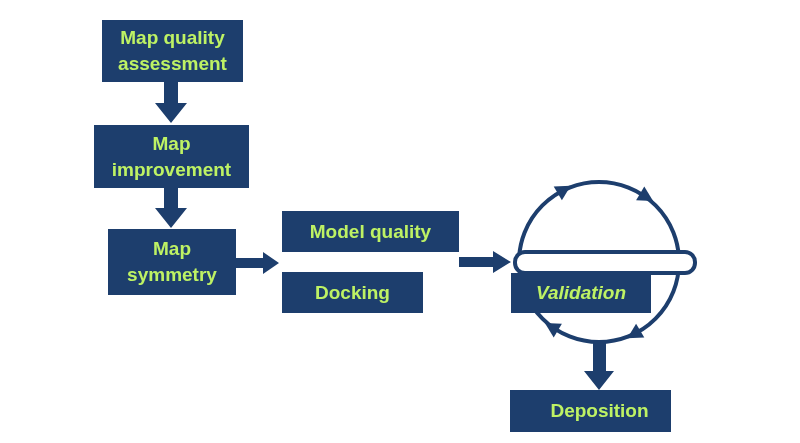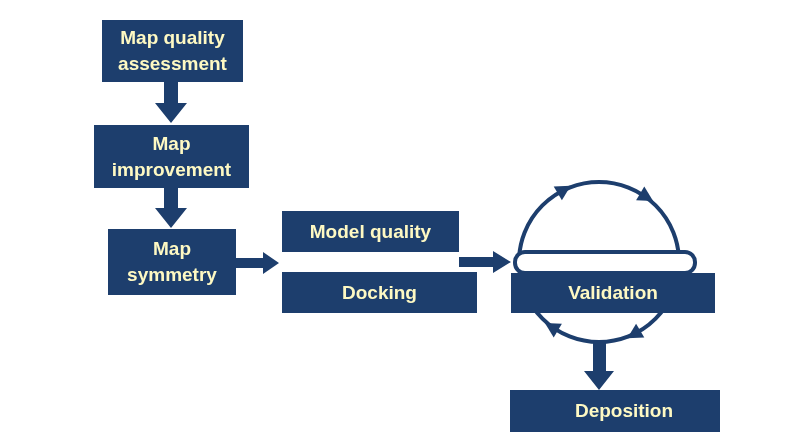--- a/index.html
+++ b/index.html
@@ -18,39 +18,39 @@
   #arrow-layer {
     position: absolute;
     left: 0;
     top: 0;
     width: 800px;
     height: 443px;
   }
   .node {
     position: absolute;
     background: #1d3e6d;
-    color: #fef9c3;
+    color: #bef264;
     display: flex;
     align-items: center;
     justify-content: center;
     text-align: center;
     font-size: 19px;
     font-weight: bold;
     line-height: 26px;
     padding: 0 10px;
     box-sizing: border-box;
   }
   #node-map-quality      { left: 102px; top: 20px;  width: 141px; height: 62px; }
   #node-map-improvement  { left: 94px;  top: 125px; width: 155px; height: 63px; }
   #node-map-symmetry     { left: 108px; top: 229px; width: 128px; height: 66px; }
   #node-model-building   { left: 282px; top: 211px; width: 177px; height: 41px; }
-  #node-docking          { left: 282px; top: 272px; width: 195px; height: 41px; text-align: center; }
+  #node-docking          { left: 282px; top: 272px; width: 141px; height: 41px; text-align: center; }
   #node-refinement       { left: 511px; top: 211px; width: 176px; height: 40px; }
-  #node-validation       { left: 511px; top: 273px; width: 204px; height: 40px; }
-  #node-deposition       { left: 510px; top: 390px; width: 210px; height: 42px; padding-left: 28px; }
+  #node-validation       { left: 511px; top: 273px; width: 140px; height: 40px; font-style: italic; }
+  #node-deposition       { left: 510px; top: 390px; width: 161px; height: 42px; padding-left: 28px; }
   #cycle-pill {
     position: absolute;
     left: 513px;
     top: 250px;
     width: 184px;
     height: 25px;
     box-sizing: border-box;
     background: #ffffff;
     border: 4px solid #1d3e6d;
     border-radius: 12px;

